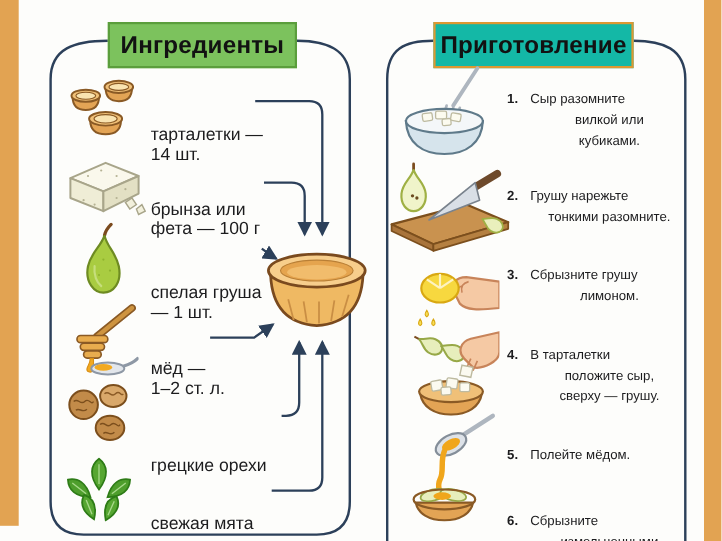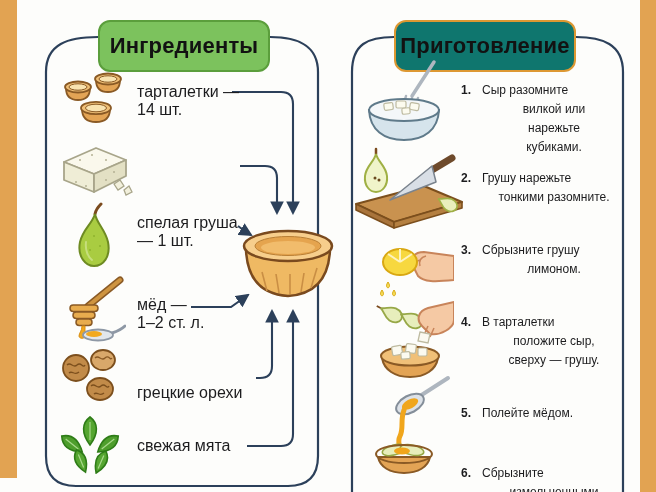--- a/index.html
+++ b/index.html
@@ -7,32 +7,32 @@
     width:656px;height:492px;position:relative;overflow:hidden;
     background:#FDFDFB;
     font-family:"Liberation Sans", sans-serif;
     color:#1C1C1E;
   }
   .frame-bar{position:absolute;top:0;background:#E2A352;}
   #frame-left{left:0;width:17px;height:478px;}
   #frame-right{left:640px;width:16px;height:492px;}
 
   .hdr{
-    position:absolute;top:20px;height:52px;border-radius:12px;
+    position:absolute;top:20px;height:42px;border-radius:0;
     display:flex;align-items:center;justify-content:center;
     font-size:22px;font-weight:bold;color:#121212;letter-spacing:.2px;
     box-sizing:border-box;
   }
   #hdr-ing{left:98px;width:172px;background:#7CC25D;border:2px solid #5B9E3C;}
-  #hdr-prep{left:394px;width:182px;background:#0f766e;border:2px solid #DD9832;}
+  #hdr-prep{left:394px;width:182px;background:#14b8a6;border:2px solid #DD9832;}
 
   #overlay{position:absolute;left:0;top:0;pointer-events:none;}
 
   .ing-text{
-    position:absolute;left:137px;font-size:16px;line-height:18px;white-space:nowrap;
+    position:absolute;left:137px;font-size:16px;line-height:18px;white-space:nowrap;margin-top:31px;
   }
   .step-text{position:absolute;left:461px;width:165px;font-size:12px;line-height:19px;}
   .step-text .num{font-weight:bold;display:inline-block;width:21px;}
   .step-text .cont{padding-left:21px;text-align:center;}
 
   .ill{position:absolute;}
 </style>
 </head>
 <body>
 
@@ -166,22 +166,24 @@
         <line y1="-7" y2="7" stroke="#A8D98B" stroke-width="1.2"></line>
       </g>
   </g>
 </svg>
 
 <div class="ing-text" style="top:83px">
   <div>тарталетки —</div>
     <div>14 шт.</div>
 </div>
 <div class="ing-text" style="top:151px">
-</div>
-<div class="ing-text" style="top:214px">
+  <div>брынза или</div>
+    <div>фета — 100 г</div>
+</div>
+<div class="ing-text" style="top:227px">
   <div>спелая груша</div>
     <div>— 1 шт.</div>
 </div>
 <div class="ing-text" style="top:296px">
   <div>мёд —</div>
     <div>1–2 ст. л.</div>
 </div>
 <div class="ing-text" style="top:384px">
   <div>грецкие орехи</div>
 </div>
@@ -268,21 +270,20 @@
   <path d="M14 87 C16 97 26 103 40 103 C54 103 64 97 66 87 Z" fill="#E3A455" stroke="#8A5A25" stroke-width="2"></path>
   <ellipse cx="30" cy="80" rx="12" ry="5" transform="rotate(-14 30 80)" fill="#E7EEBC" stroke="#97A847" stroke-width="1.5"></ellipse>
   <ellipse cx="48" cy="80" rx="12" ry="5" transform="rotate(12 48 80)" fill="#E7EEBC" stroke="#97A847" stroke-width="1.5"></ellipse>
   <ellipse cx="40" cy="84" rx="28" ry="9" fill="none" stroke="#8A5A25" stroke-width="2"></ellipse>
   <ellipse cx="38" cy="81" rx="8" ry="3.5" fill="#F0A61C"></ellipse>
 </svg>
 
 <div class="step-text" style="top:81px">
   <div><span class="num">1.</span><span>Сыр разомните</span></div>
   <div class="cont">вилкой или</div>
-  <div class="cont">нарежьте</div>
   <div class="cont">кубиками.</div>
 </div>
 <div class="step-text" style="top:169px">
   <div><span class="num">2.</span><span>Грушу нарежьте</span></div>
   <div class="cont">тонкими разомните.</div>
 </div>
 <div class="step-text" style="top:241px">
   <div><span class="num">3.</span><span>Сбрызните грушу</span></div>
   <div class="cont">лимоном.</div>
 </div>

